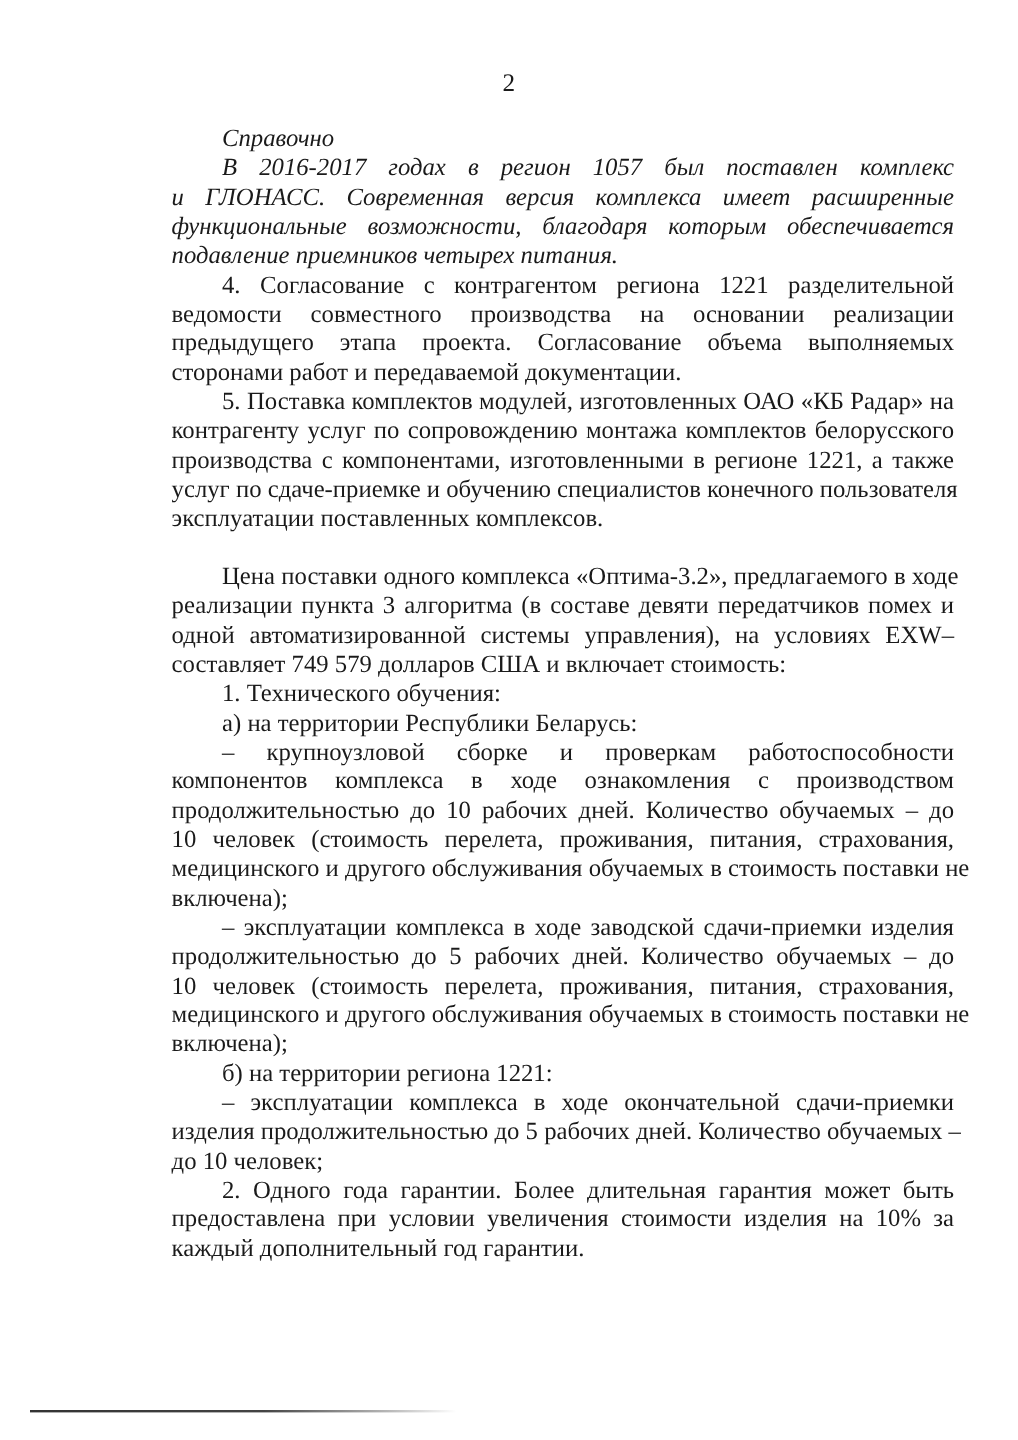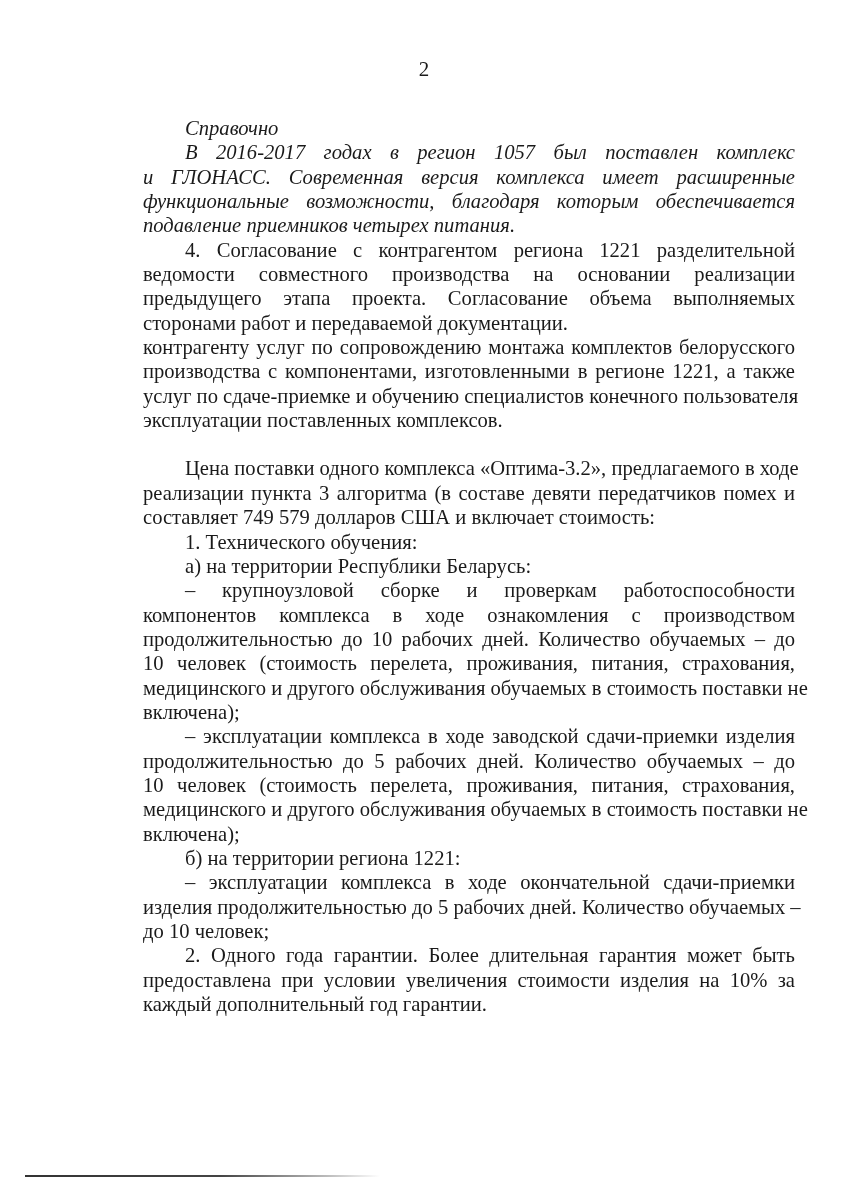--- a/index.html
+++ b/index.html
@@ -4,21 +4,21 @@
 <style>
   html, body { margin: 0; padding: 0; }
   body {
     width: 848px; height: 1200px; background: #ffffff; position: relative; overflow: hidden;
     font-family: "Liberation Serif", "DejaVu Serif", serif; color: #1a1a1a;
   }
   .page-number {
     position: absolute; top: 56px; left: 0; width: 848px; text-align: center;
     font-size: 21px; line-height: 26px;
   }
-  .body-text { position: absolute; left: 143px; top: 116px; width: 652px; }
+  .body-text { position: absolute; left: 143px; top: 104px; width: 652px; }
   .line {
     font-size: 20.6px; line-height: 24.35px; height: 24.35px; white-space: nowrap;
     text-align: justify; text-align-last: justify; overflow: visible;
   }
   .line.last { text-align-last: left; }
   .line.indent { padding-left: 42px; }
   .italic { font-style: italic; }
   .gap { height: 24px; }
   .footer-rule {
     position: absolute; left: 25px; top: 1175px; width: 355px; height: 2px;
@@ -41,31 +41,33 @@
   </div>
 
   <div>
     <div class="line indent">4. Согласование с контрагентом региона 1221 разделительной</div>
     <div class="line">ведомости совместного производства на основании реализации</div>
     <div class="line">предыдущего этапа проекта. Согласование объема выполняемых</div>
     <div class="line last">сторонами работ и передаваемой документации.</div>
   </div>
 
   <div>
+    <div class="line indent">5. Поставка комплектов модулей, изготовленных ОАО «КБ Радар» на</div>
     <div class="line">контрагенту услуг по сопровождению монтажа комплектов белорусского</div>
     <div class="line">производства с компонентами, изготовленными в регионе 1221, а также</div>
     <div class="line">услуг по сдаче-приемке и обучению специалистов конечного пользователя</div>
     <div class="line last">эксплуатации поставленных комплексов.</div>
   </div>
 
   <div class="gap"></div>
 
   <div>
     <div class="line indent">Цена поставки одного комплекса «Оптима-3.2», предлагаемого в ходе</div>
     <div class="line">реализации пункта 3 алгоритма (в составе девяти передатчиков помех и</div>
+    <div class="line">одной автоматизированной системы управления), на условиях EXW–</div>
     <div class="line last">составляет 749 579 долларов США и включает стоимость:</div>
   </div>
 
   <div>
     <div class="line last indent">1. Технического обучения:</div>
     <div class="line last indent">а) на территории Республики Беларусь:</div>
 
     <div class="line indent">– крупноузловой сборке и проверкам работоспособности</div>
     <div class="line">компонентов комплекса в ходе ознакомления с производством</div>
     <div class="line">продолжительностью до 10 рабочих дней. Количество обучаемых – до</div>

